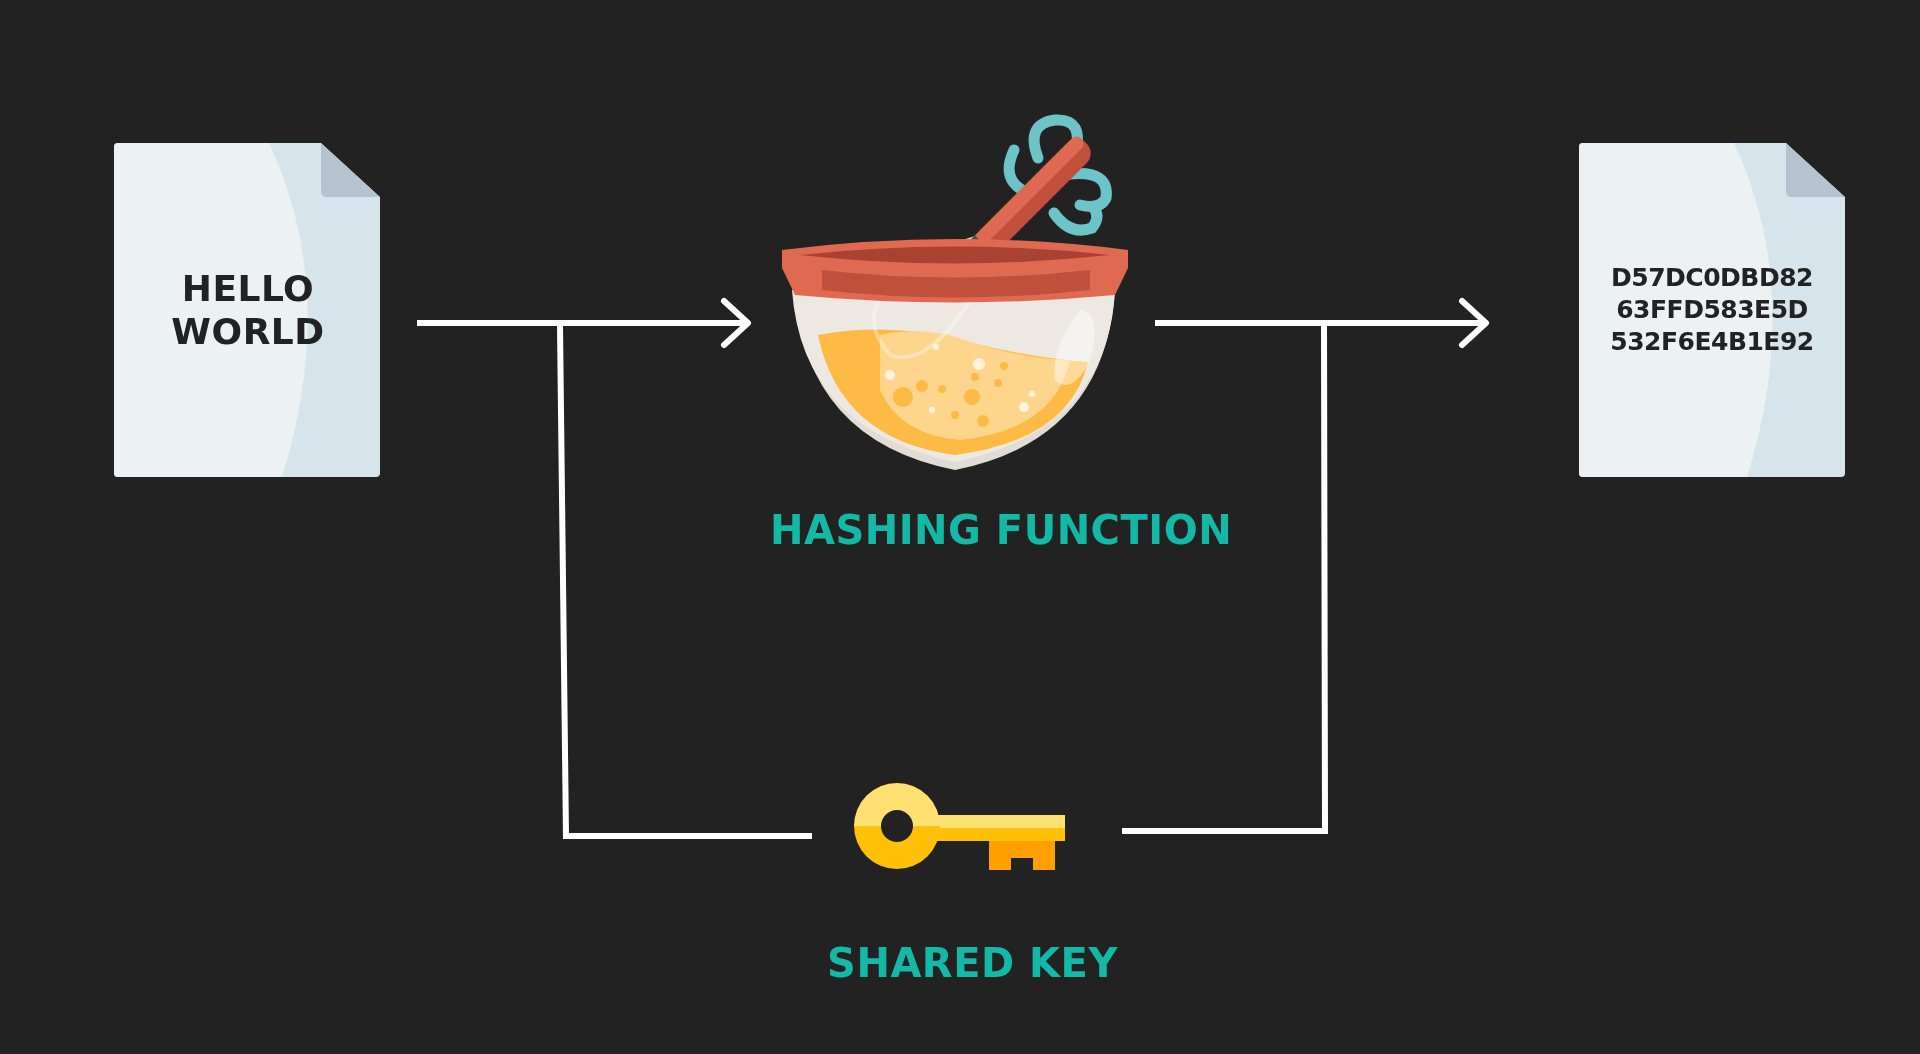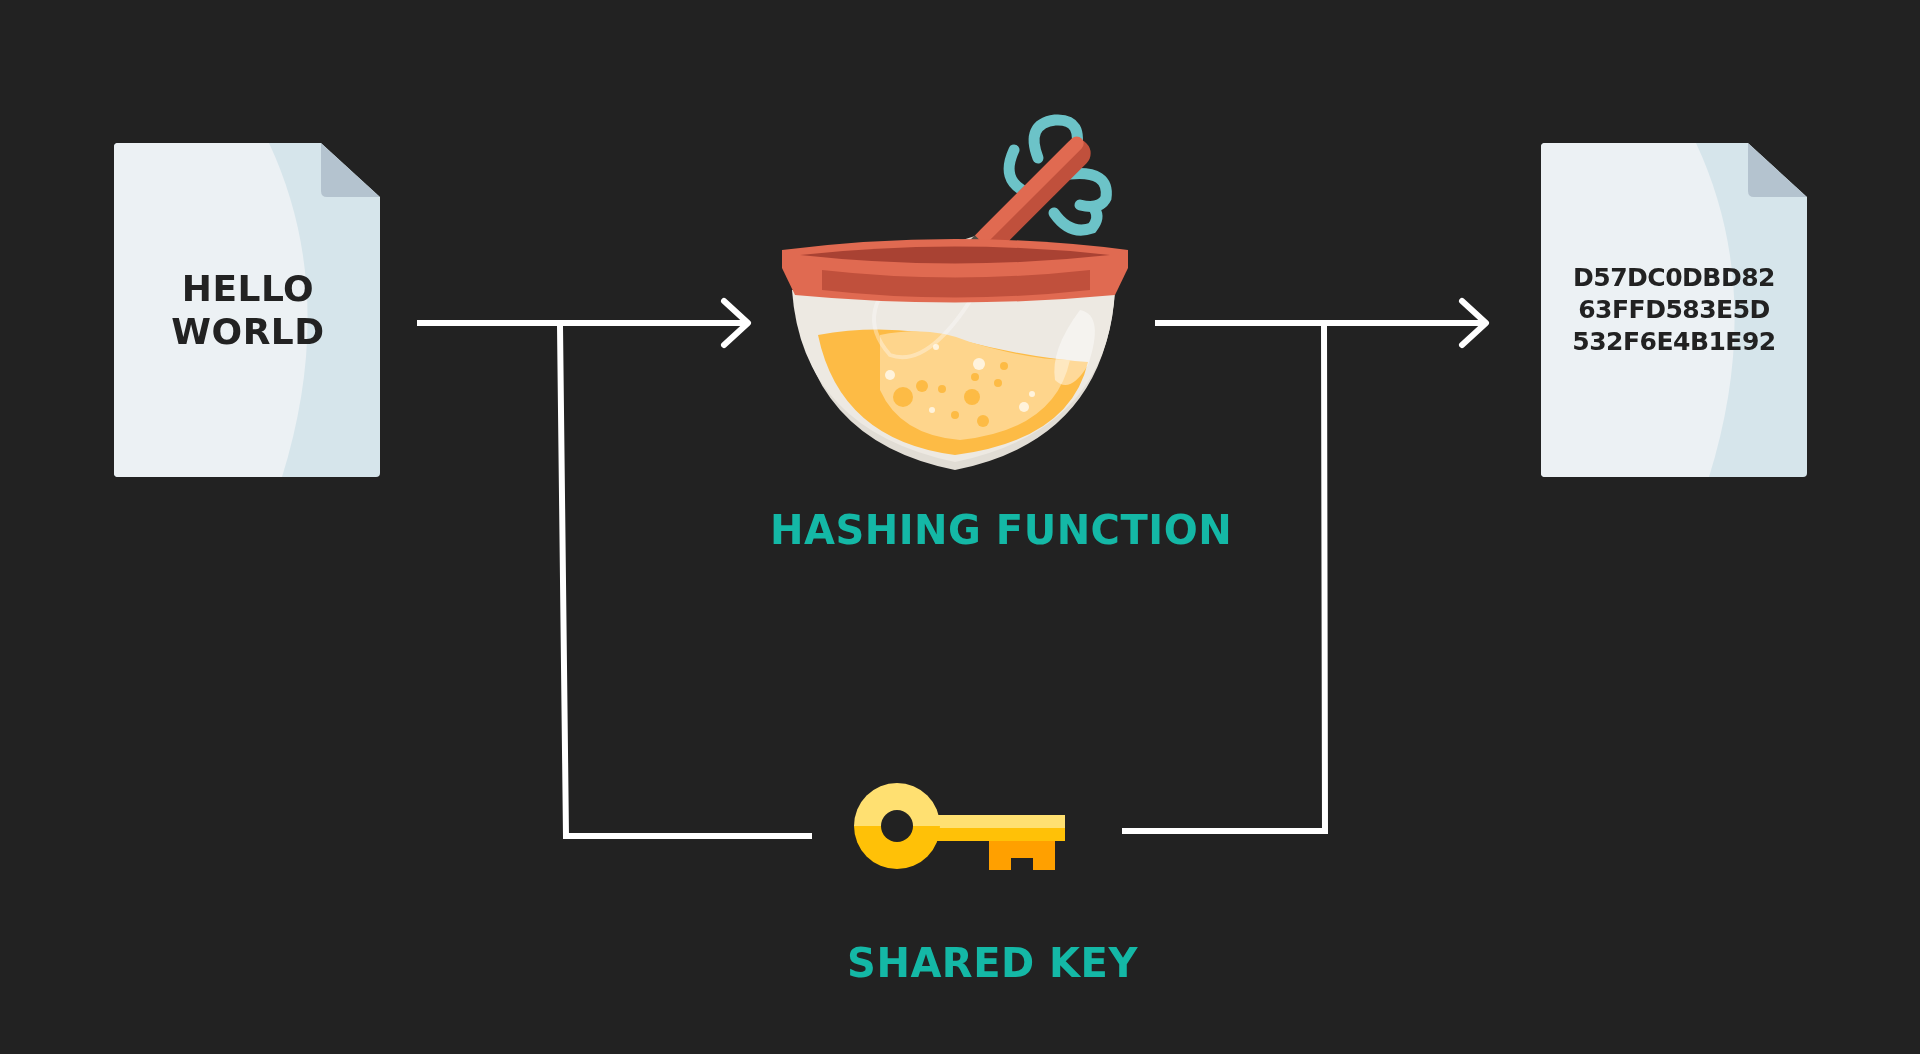--- a/index.html
+++ b/index.html
@@ -121,21 +121,21 @@
     <path d="M140,155 Q80,200 120,245 Q160,260 210,175"></path>
   </g>
 
   <path d="M12,140 Q185,118 358,140 L358,158 L345,185 Q185,200 25,185 L12,158 Z" fill="#e06a51"></path>
   <path d="M30,145 Q185,128 340,145 Q185,162 30,145 Z" fill="#a94233"></path>
   <path d="M52,160 Q185,175 320,160 L320,180 Q185,195 52,180 Z" fill="#c0503c"></path>
 </svg>
 
 <div class="label" style="left:770px; top:505px; width:410px; font-size:40px; line-height:50px;">HASHING FUNCTION</div>
 
-<div class="doc doc-right" style="left:1541px; top:143px;">
+<div class="doc doc-right" style="left:1579px; top:143px;">
   <svg width="266" height="334" viewBox="0 0 266 334">
     <defs>
       <clipPath id="docclipR">
         <path d="M4,0 H207 L266,54 V330 Q266,334 262,334 H4 Q0,334 0,330 V4 Q0,0 4,0 Z"></path>
       </clipPath>
     </defs>
     <g clip-path="url(#docclipR)">
       <rect x="0" y="0" width="266" height="334" fill="#d6e5eb"></rect>
       <path d="M0,0 H155 Q225,150 168,334 H0 Z" fill="#ecf1f4"></path>
       <path d="M207,0 V48 Q207,54 213,54 H266 Z" fill="#b4c3cf"></path>
@@ -153,13 +153,13 @@
   <path d="M139,48 H205 V90 H183 V78 H161 V90 H139 Z" fill="#ffa000"></path>
 
   <rect x="80" y="35" width="185" height="26" fill="#ffc107" transform="translate(-50 0)"></rect>
   <rect x="80" y="35" width="185" height="13" fill="#ffe071" transform="translate(-50 0)"></rect>
 
   <path d="M47,3 A43,43 0 0 1 90,46 H4 A43,43 0 0 1 47,3 Z" fill="#ffe071"></path>
   <path d="M4,46 H90 A43,43 0 0 1 4,46 Z" fill="#ffc107"></path>
   <circle cx="47" cy="46" r="16" fill="#222222"></circle>
 </svg>
 
-<div class="label" style="left:820px; top:938px; width:345px; font-size:40px; line-height:50px;">SHARED KEY</div>
+<div class="label" style="left:800px; top:938px; width:345px; font-size:40px; line-height:50px;">SHARED KEY</div>
 
 </body></html>

